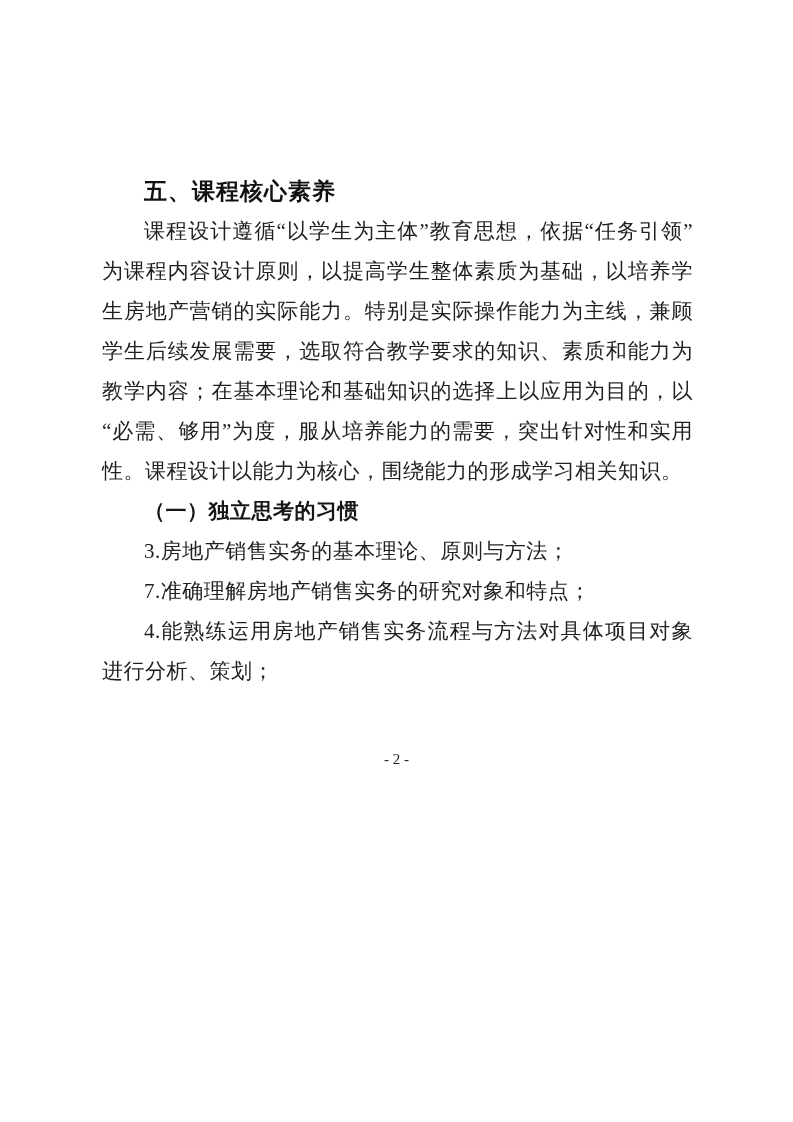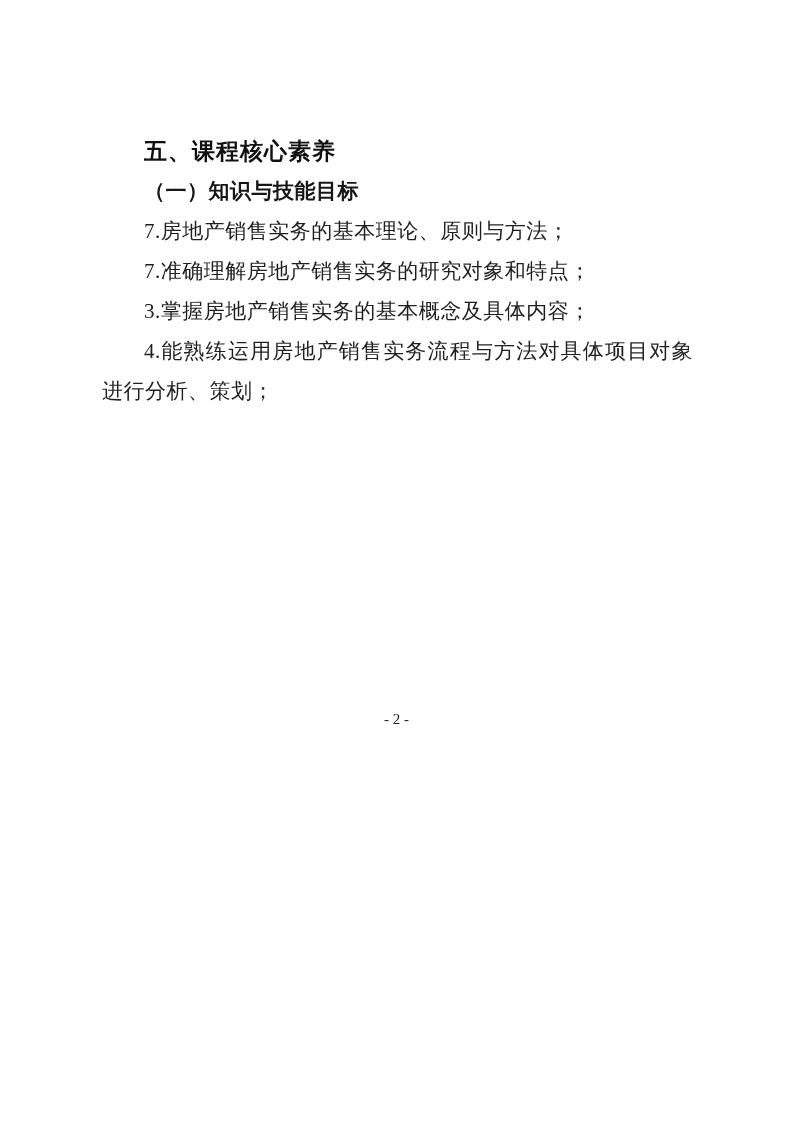--- a/index.html
+++ b/index.html
@@ -10,20 +10,21 @@
   .page {
     position: relative;
     width: 793px;
     height: 794px;
     background: #ffffff;
     box-sizing: border-box;
     padding: 131px 100px 0 102px;
     color: #1f1f1f;
     font-family: "Liberation Serif", serif;
     overflow: hidden;
+    margin-top: 40px;
   }
   .doc-body {
     width: 591px;
   }
   .sec-heading {
     margin: 0;
     font-family: "Liberation Sans", sans-serif;
     font-size: 23px;
     font-weight: bold;
     line-height: 40px;
@@ -70,29 +71,29 @@
   }
 </style>
 </head>
 <body>
 
 <div class="page">
   <div class="doc-body">
 
     <h2 class="sec-heading">五、课程核心素养</h2>
 
+    <p class="para">课程设计遵循“以学生为主体”教育思想，依据“任务引领”为课程内容设计原则，以提高学生整体素质为基础，以培养学生房地产营销的实际能力。特别是实际操作能力为主线，兼顾学生后续发展需要，选取符合教学要求的知识、素质和能力为教学内容；在基本理论和基础知识的选择上以应用为目的，以“必需、够用”为度，服从培养能力的需要，突出针对性和实用性。课程设计以能力为核心，围绕能力的形成学习相关知识。</p>
 
 
 
-    <h3 class="sub-heading">（一）知识与技能目标</h3>
+    <h3 class="sub-heading">（一）独立思考的习惯</h3>
 
-    <p class="list-item">7.房地产销售实务的基本理论、原则与方法；</p>
+    <p class="list-item">3.房地产销售实务的基本理论、原则与方法；</p>
 
     <p class="list-item">7.准确理解房地产销售实务的研究对象和特点；</p>
 
-    <p class="list-item">3.掌握房地产销售实务的基本概念及具体内容；</p>
 
     <p class="list-item">4.能熟练运用房地产销售实务流程与方法对具体项目对象进行分析、策划；</p>
 
   </div>
 
   <div class="page-footer">- 2 -</div>
 </div>
 
 </body></html>

